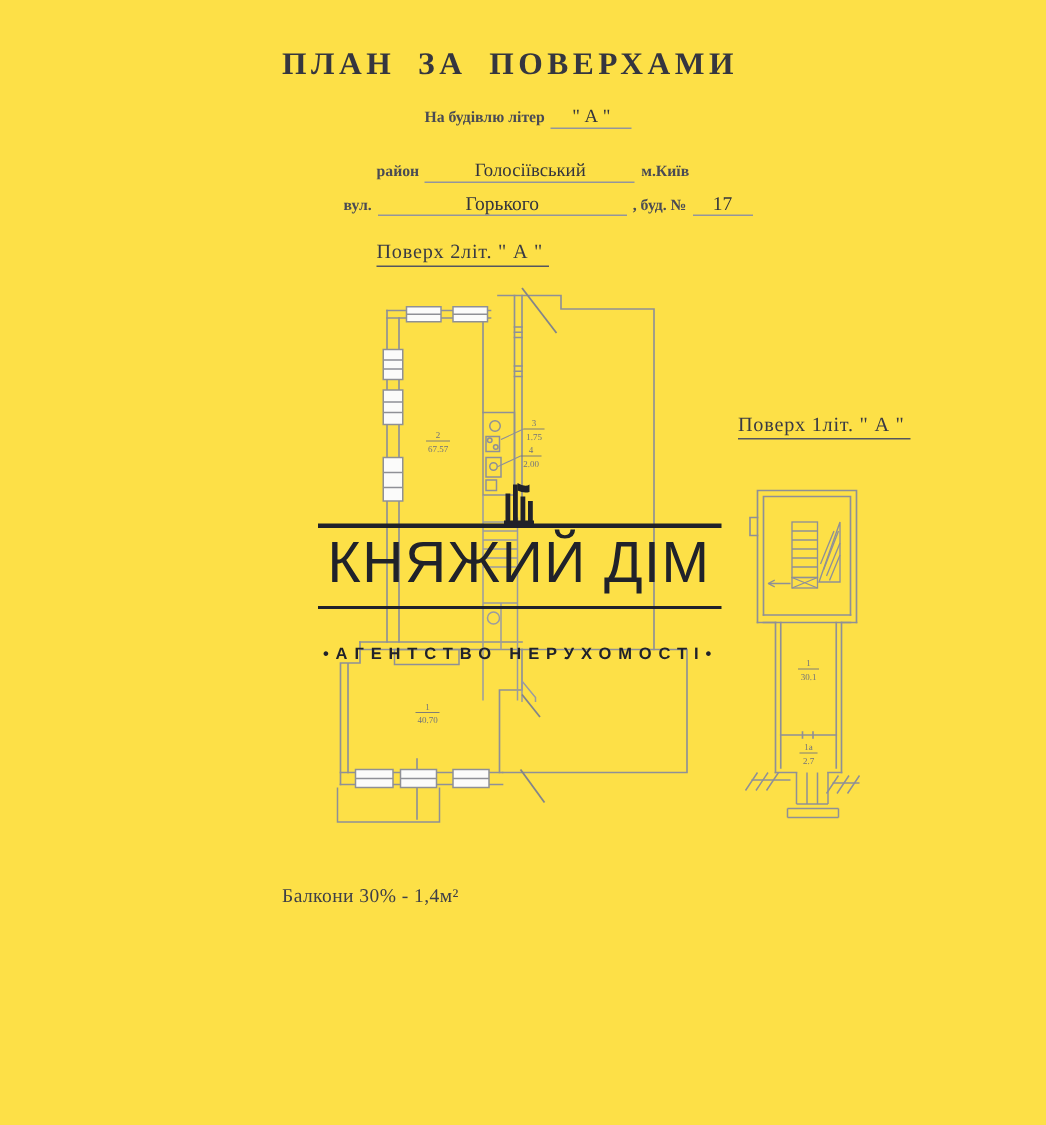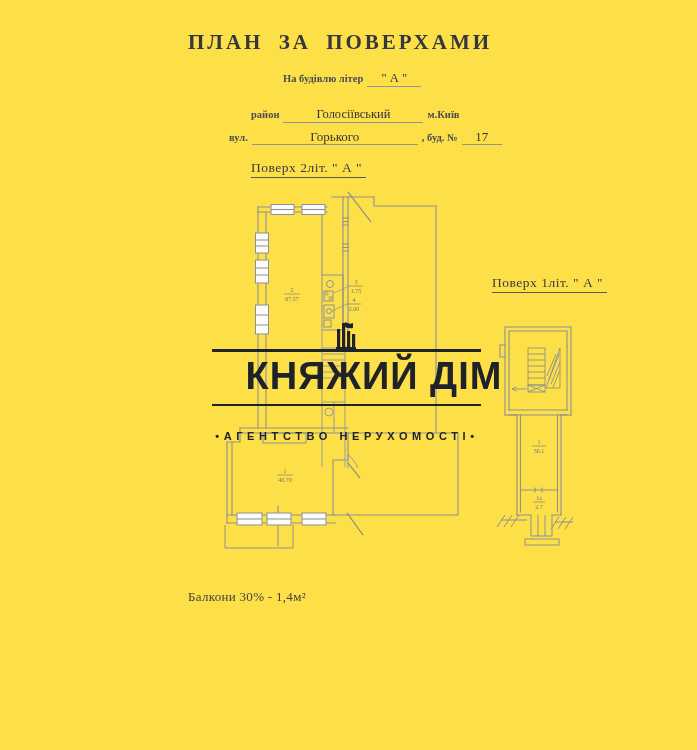--- a/index.html
+++ b/index.html
@@ -19,23 +19,23 @@
     border-bottom:1px solid #94959c;display:inline-block;line-height:15px;
   }
   .floor-label{
     font-size:13.5px;color:#393a44;
     border-bottom:1px solid #55565f;padding:0 4px 1px 0;letter-spacing:0.5px;
   }
   .note{font-size:13px;color:#3e3f48;letter-spacing:0.3px;}
   
   .wm-rule{background:#20222a;}
   .wm-brand{
-    font-family:"Liberation Sans",sans-serif;font-weight:bold;
+    font-family:"Liberation Sans",sans-serif;font-weight:normal;
     font-size:38px;letter-spacing:1px;color:#20222a;
-    transform:scaleY(1.02);white-space:nowrap;margin-left:28px;
+    transform:scaleY(1.02);white-space:nowrap;
   }
   .wm-tagline{
     font-family:"Liberation Sans",sans-serif;font-weight:bold;
     font-size:11px;letter-spacing:4.6px;color:#20222a;white-space:nowrap;margin-top:18px;
   }
   svg text{font-family:"Liberation Serif",serif;}
 </style>
 </head>
 <body>
 

